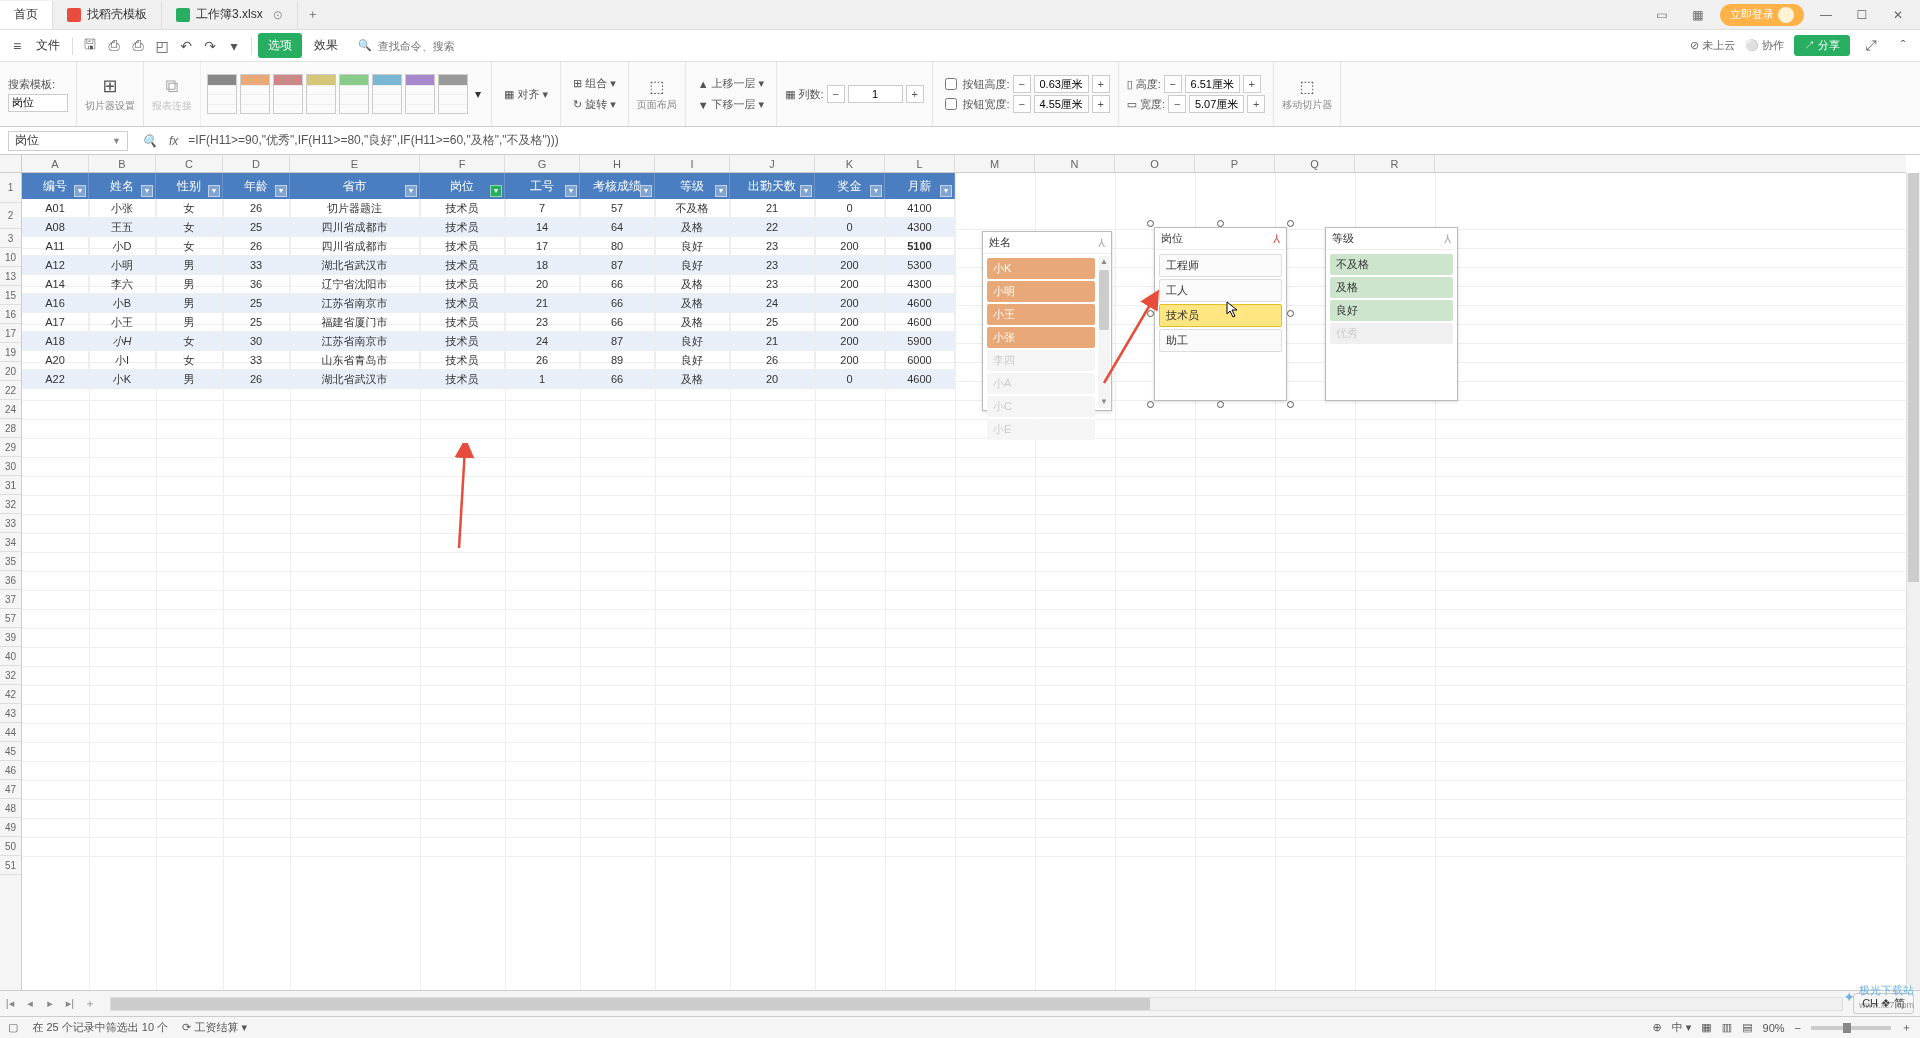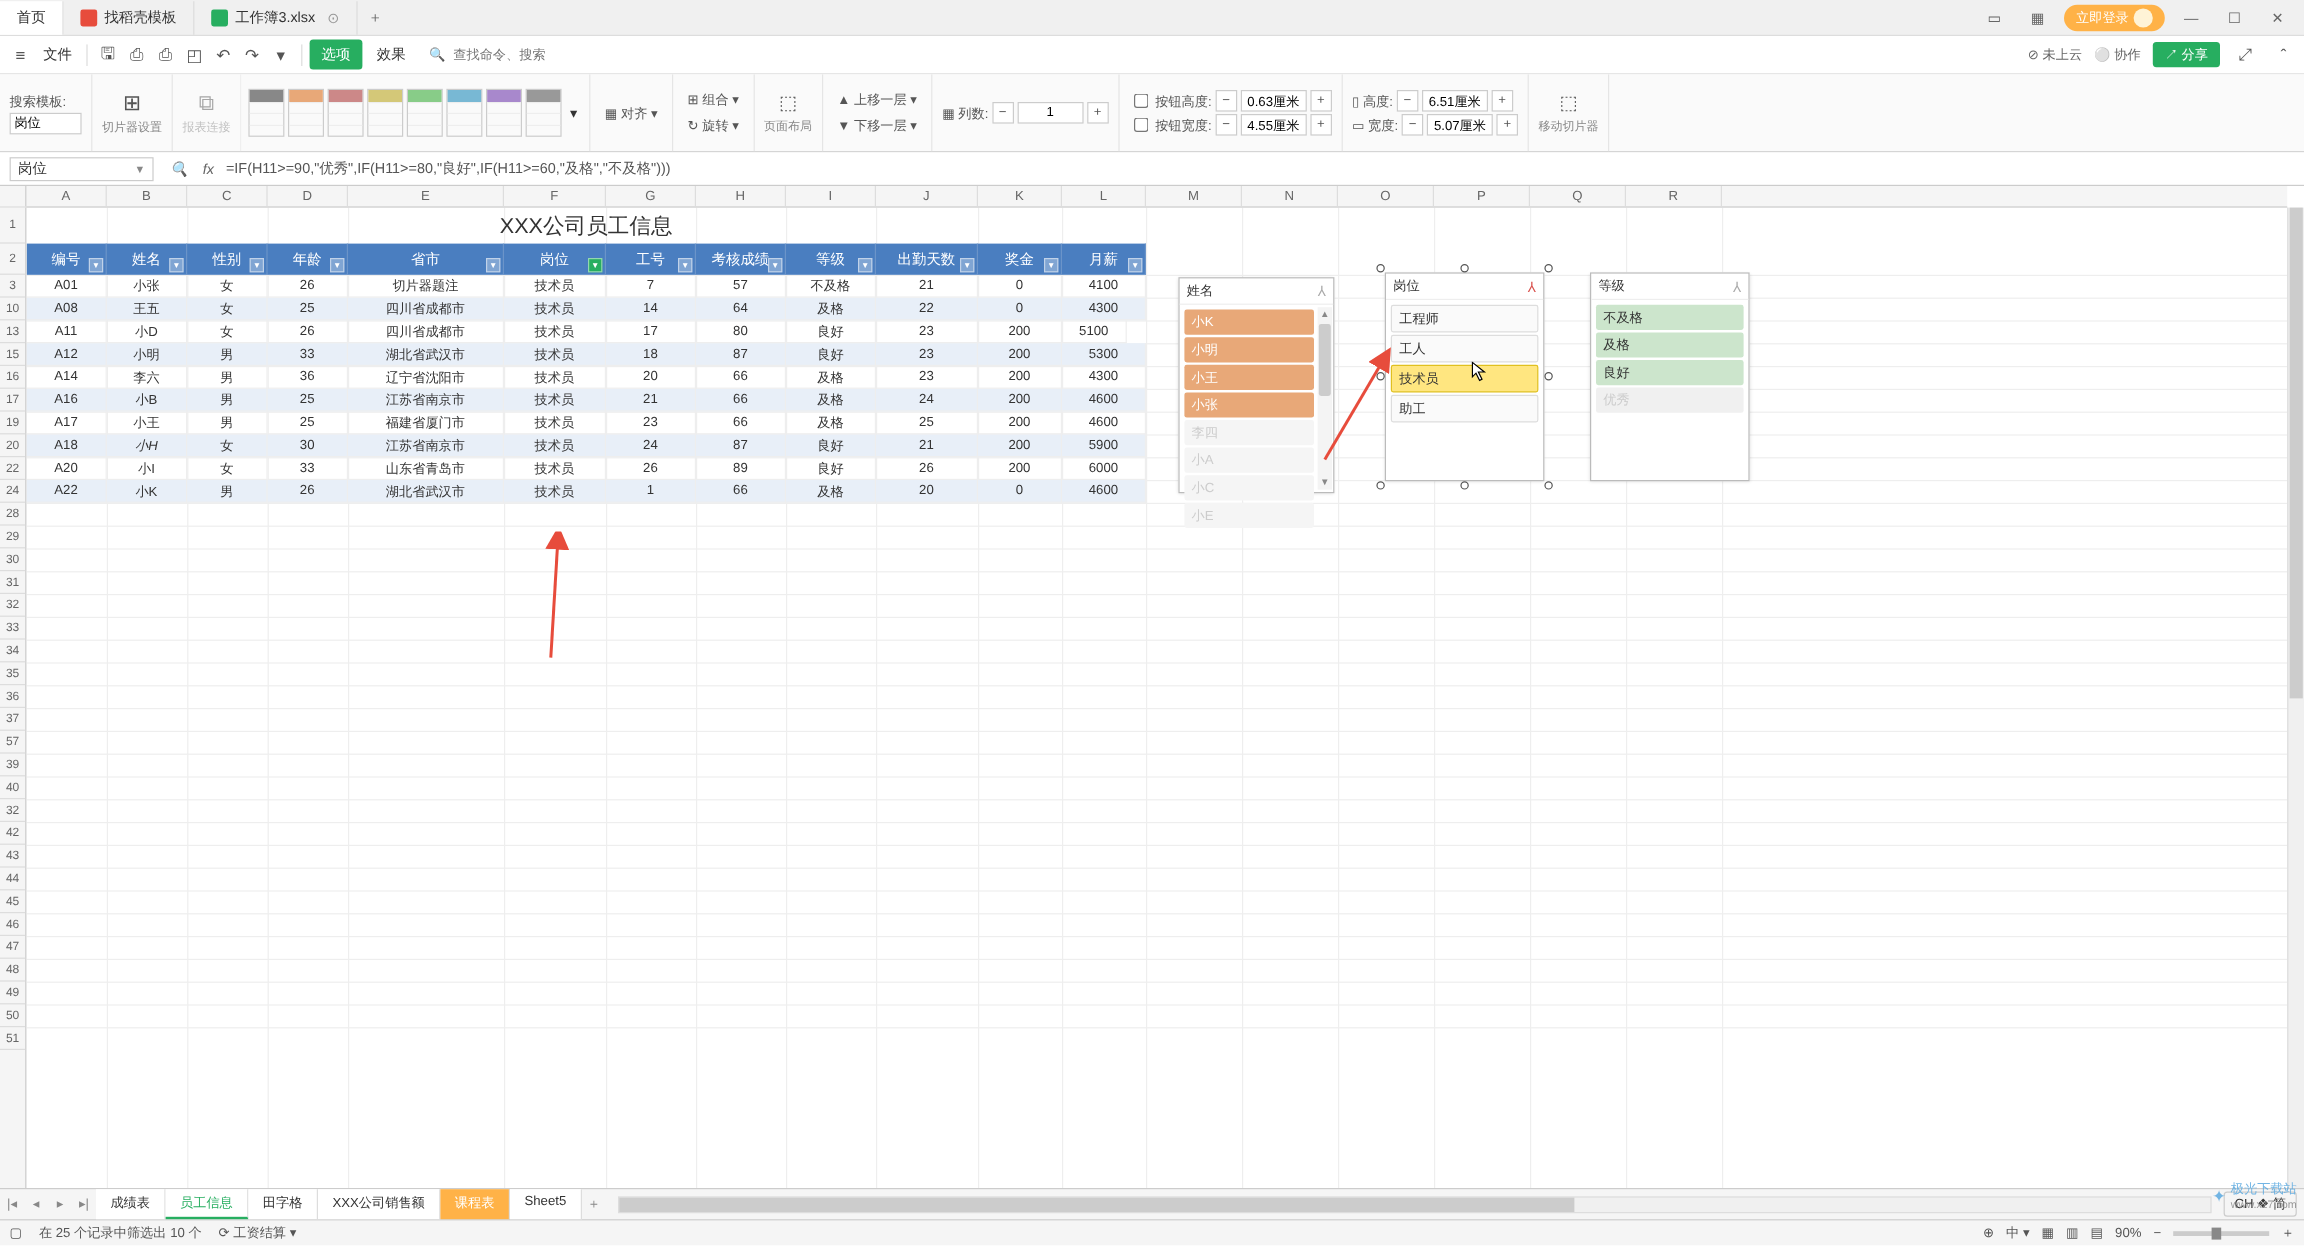--- a/index.html
+++ b/index.html
@@ -393,21 +393,20 @@
         <div class="hline" style="top: 550px;"></div>
         <div class="hline" style="top: 569px;"></div>
         <div class="hline" style="top: 588px;"></div>
         <div class="hline" style="top: 607px;"></div>
         <div class="hline" style="top: 626px;"></div>
         <div class="hline" style="top: 645px;"></div>
         <div class="hline" style="top: 664px;"></div>
         <div class="hline" style="top: 683px;"></div>
       </div>
     <div class="data-table" id="data-table">
-        <div class="title-row" style="width: 933px;">XXX公司员工信息</div>
         <div class="hdr-row">
           <div class="hdr-cell" style="width: 67px;">编号<span class="flt">▾</span></div>
           <div class="hdr-cell" style="width: 67px;">姓名<span class="flt">▾</span></div>
           <div class="hdr-cell" style="width: 67px;">性别<span class="flt">▾</span></div>
           <div class="hdr-cell" style="width: 67px;">年龄<span class="flt">▾</span></div>
           <div class="hdr-cell" style="width: 130px;">省市<span class="flt">▾</span></div>
           <div class="hdr-cell" style="width: 85px;">岗位<span class="flt on">▾</span></div>
           <div class="hdr-cell" style="width: 75px;">工号<span class="flt">▾</span></div>
           <div class="hdr-cell" style="width: 75px;">考核成绩<span class="flt">▾</span></div>
           <div class="hdr-cell" style="width: 75px;">等级<span class="flt">▾</span></div>
@@ -448,21 +447,21 @@
           <div class="data-cell" style="width: 67px;">小D</div>
           <div class="data-cell" style="width: 67px;">女</div>
           <div class="data-cell" style="width: 67px;">26</div>
           <div class="data-cell" style="width: 130px;">四川省成都市</div>
           <div class="data-cell" style="width: 85px;">技术员</div>
           <div class="data-cell" style="width: 75px;">17</div>
           <div class="data-cell" style="width: 75px;">80</div>
           <div class="data-cell" style="width: 75px;">良好</div>
           <div class="data-cell" style="width: 85px;">23</div>
           <div class="data-cell" style="width: 70px;">200</div>
-          <div class="data-cell" style="width: 54px;">5100</div>
+          <div class="data-cell" style="width: 70px; font-weight: bold;">5100</div>
         </div>
         <div class="data-row stripe">
           <div class="data-cell" style="width: 67px;">A12</div>
           <div class="data-cell" style="width: 67px;">小明</div>
           <div class="data-cell" style="width: 67px;">男</div>
           <div class="data-cell" style="width: 67px;">33</div>
           <div class="data-cell" style="width: 130px;">湖北省武汉市</div>
           <div class="data-cell" style="width: 85px;">技术员</div>
           <div class="data-cell" style="width: 75px;">18</div>
           <div class="data-cell" style="width: 75px;">87</div>
@@ -638,28 +637,20 @@
   <div class="vscroll">
       <div class="vthumb"></div>
     </div>
 </div>
 
 <div class="sheet-tabs">
   <div class="st-nav">|◂</div>
   <div class="st-nav">◂</div>
   <div class="st-nav">▸</div>
   <div class="st-nav">▸|</div>
-  <div id="sheet-tabs-list" style="display:flex">
-      <div class="st-tab">成绩表</div>
-      <div class="st-tab active">员工信息</div>
-      <div class="st-tab">田字格</div>
-      <div class="st-tab">XXX公司销售额</div>
-      <div class="st-tab orange">课程表</div>
-      <div class="st-tab">Sheet5</div>
-    </div>
   <div class="st-nav">＋</div>
   <div class="hscroll">
       <div class="hthumb"></div>
     </div>
   <div style="padding:2px 8px;border:1px solid #ccc;border-radius:3px;margin-right:6px">CH ❖ 简</div>
 </div>
 
 <div class="statusbar">
   <span>▢</span>
   <span>在 25 个记录中筛选出 10 个</span>

